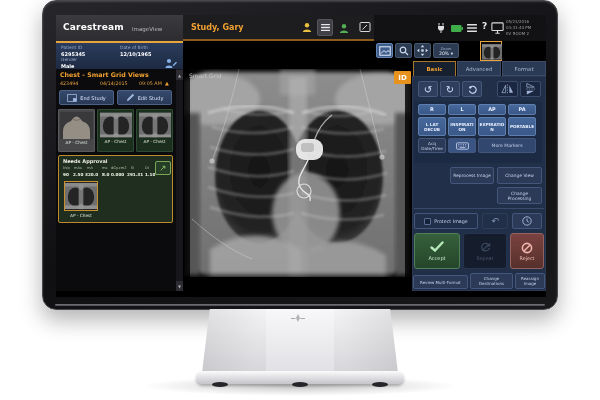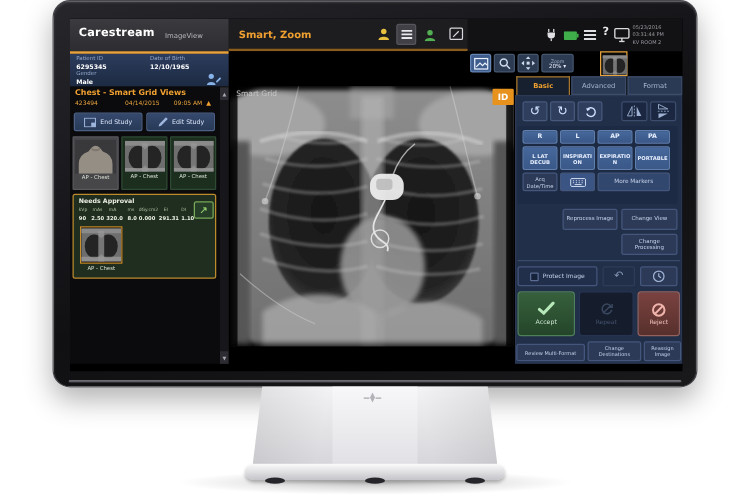--- a/index.html
+++ b/index.html
@@ -110,21 +110,21 @@
 
   <div class="a monitor">
     <div class="a screen">
 
       <div class="a topbar">
         <div class="a logo-block">
           <span class="a brand">Carestream</span>
           <span class="a appname">ImageView</span>
         </div>
         <div class="a namebar">
-          <span class="a pname">Smart, Zoom</span>
+          <span class="a pname">Study, Gary</span>
           <div class="a tb-icon" style="left:119px;top:7px;width:10px;height:10px;color:#e8c040">
             <svg viewBox="0 0 10 10" width="10" height="10" fill="currentColor">
                 <circle cx="5" cy="3.2" r="2.2"></circle>
                 <path d="M.8 10C.8 6.6 9.2 6.6 9.2 10Z"></path>
               </svg>
           </div>
           <div class="a tb-icon tb-btn" style="left:134px;top:4px;width:16px;height:17px">
             <svg viewBox="0 0 10 10" width="9" height="9" fill="#e8e8ec">
                 <rect y="1" width="10" height="1.6" rx=".5"></rect>
                 <rect y="4.2" width="10" height="1.6" rx=".5"></rect>

